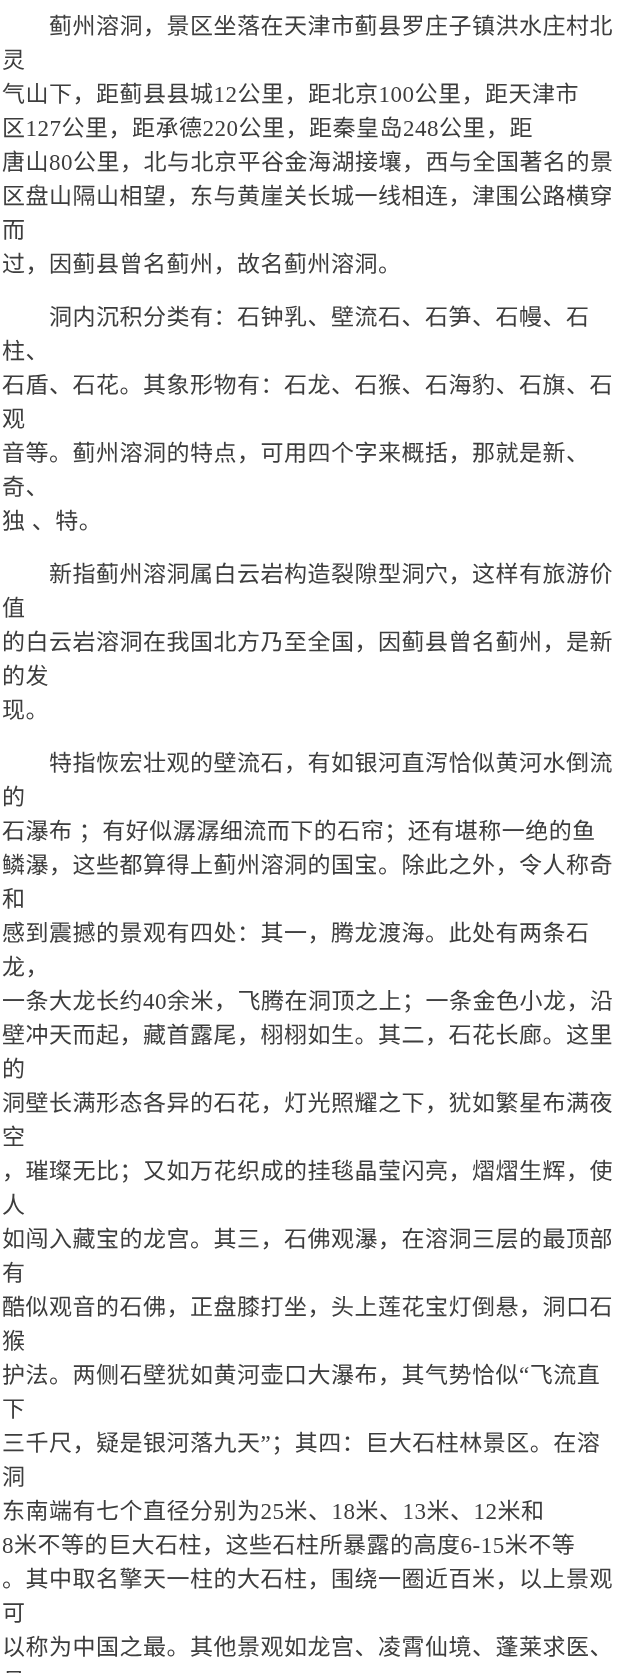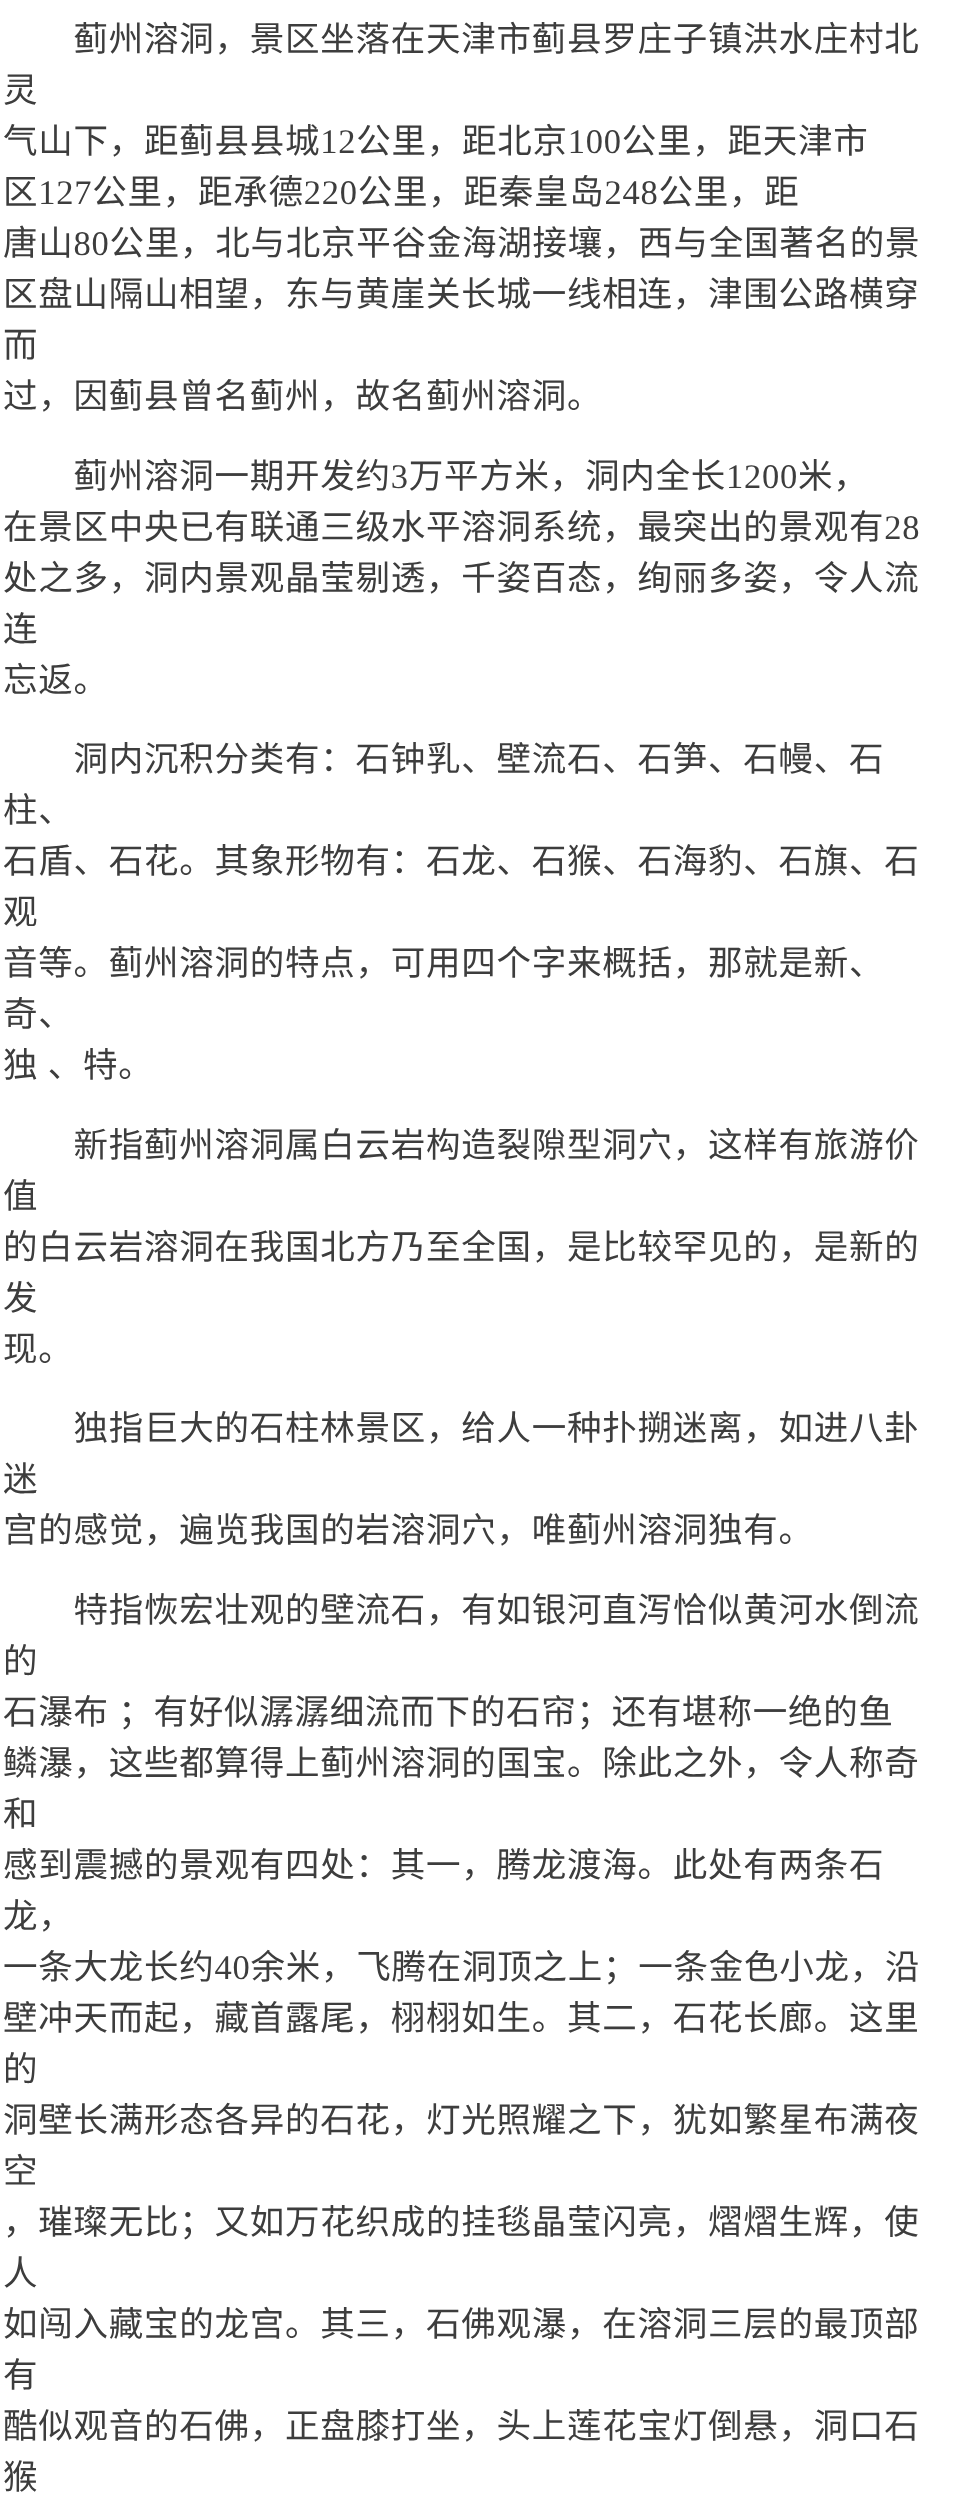--- a/index.html
+++ b/index.html
@@ -31,33 +31,27 @@
 </head>
 <body>
 
 <main class="doc">
   <p>　　蓟州溶洞，景区坐落在天津市蓟县罗庄子镇洪水庄村北灵
 气山下，距蓟县县城12公里，距北京100公里，距天津市
 区127公里，距承德220公里，距秦皇岛248公里，距
 唐山80公里，北与北京平谷金海湖接壤，西与全国著名的景
 区盘山隔山相望，东与黄崖关长城一线相连，津围公路横穿而
 过，因蓟县曾名蓟州，故名蓟州溶洞。</p>
-  <p>　　蓟州溶洞一期开发约3万平方米，洞内全长1200米，
-在景区中央已有联通三级水平溶洞系统，最突出的景观有28
-处之多，洞内景观晶莹剔透，千姿百态，绚丽多姿，令人流连
-忘返。</p>
   <p>　　洞内沉积分类有：石钟乳、壁流石、石笋、石幔、石柱、
 石盾、石花。其象形物有：石龙、石猴、石海豹、石旗、石观
 音等。蓟州溶洞的特点，可用四个字来概括，那就是新、奇、
 独&nbsp;、特。</p>
   <p>　　新指蓟州溶洞属白云岩构造裂隙型洞穴，这样有旅游价值
-的白云岩溶洞在我国北方乃至全国，是比较罕见的，是新的发
+的白云岩溶洞在我国北方乃至全国，因蓟县曾名蓟州，是新的发
 现。</p>
-  <p>　　独指巨大的石柱林景区，给人一种扑搠迷离，如进八卦迷
-宫的感觉，遍览我国的岩溶洞穴，唯蓟州溶洞独有。</p>
   <p>　　特指恢宏壮观的壁流石，有如银河直泻恰似黄河水倒流的
 石瀑布&nbsp;；有好似潺潺细流而下的石帘；还有堪称一绝的鱼
 鳞瀑，这些都算得上蓟州溶洞的国宝。除此之外，令人称奇和
 感到震撼的景观有四处：其一，腾龙渡海。此处有两条石龙，
 一条大龙长约40余米，飞腾在洞顶之上；一条金色小龙，沿
 壁冲天而起，藏首露尾，栩栩如生。其二，石花长廊。这里的
 洞壁长满形态各异的石花，灯光照耀之下，犹如繁星布满夜空
 ，璀璨无比；又如万花织成的挂毯晶莹闪亮，熠熠生辉，使人
 如闯入藏宝的龙宫。其三，石佛观瀑，在溶洞三层的最顶部有
 酷似观音的石佛，正盘膝打坐，头上莲花宝灯倒悬，洞口石猴

